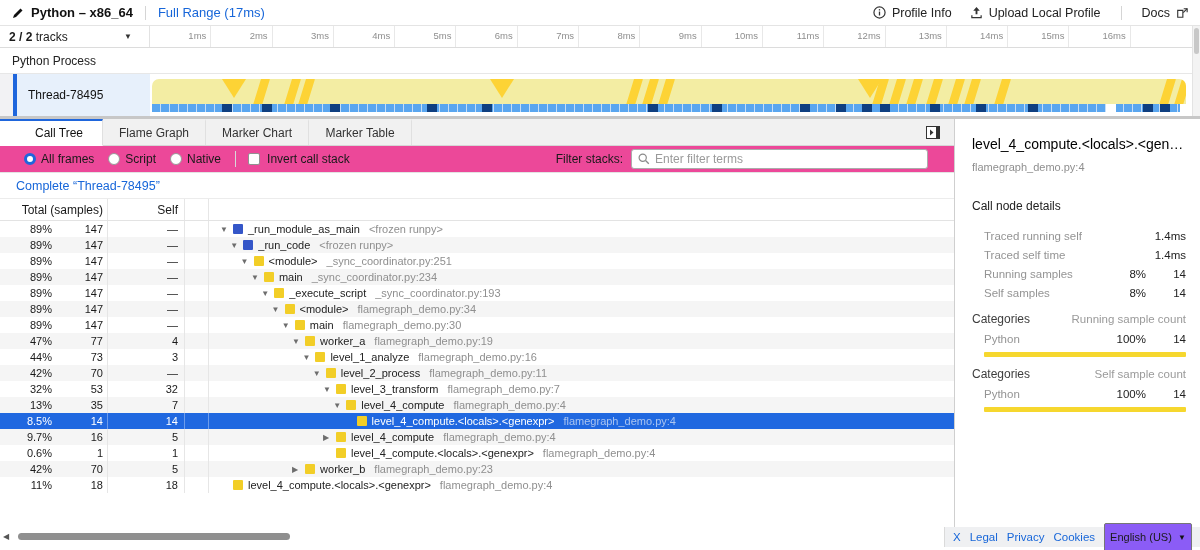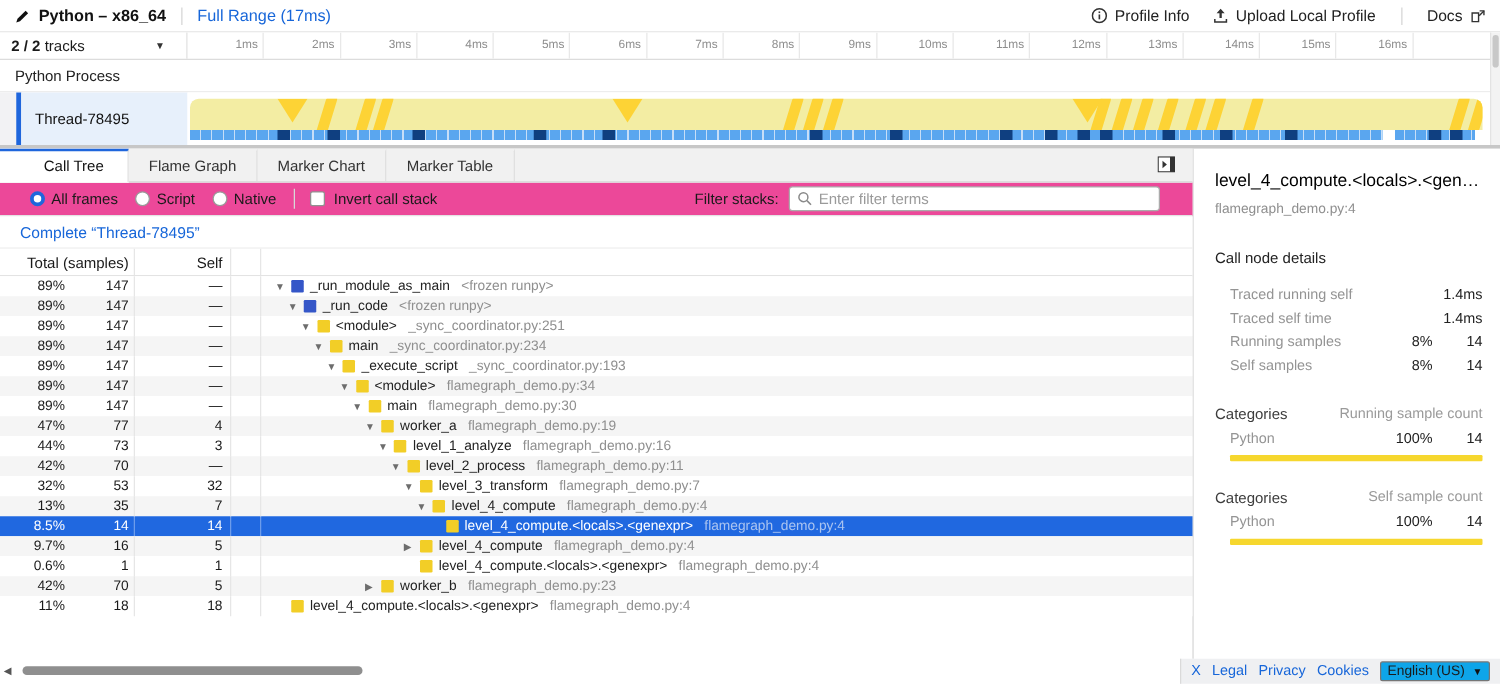--- a/index.html
+++ b/index.html
@@ -92,37 +92,37 @@
   .row.sel .fn-file { color:#aac4f0; }
 
   
   .sb-title { font-size:14px; color:#000; white-space:nowrap; overflow:hidden; text-overflow:ellipsis; margin-bottom:9px; }
   .sb-sub { font-size:11px; color:#8f8f8f; margin-bottom:26px; }
   .sb-section { font-size:12px; color:#222; margin-bottom:13px; }
   .sb-metric { display:flex; align-items:center; height:19px; font-size:11.5px; padding-left:12px; }
   .sb-metric .lbl { flex:1; color:#949494; }
   .sb-metric .pct { width:44px; text-align:right; color:#222; }
   .sb-metric .val { width:40px; text-align:right; color:#222; }
-  .sb-cat { margin-top:20px; }
+  .sb-cat { margin-top:8px; }
   .sb-cat-head { display:flex; align-items:center; font-size:12px; height:18px; }
   .sb-cat-head .h { color:#3d3d3d; flex:1; }
   .sb-cat-head .s { color:#9a9a9a; font-size:11.5px; }
   .sb-cat-item { display:flex; align-items:center; font-size:11.5px; height:21px; padding-left:12px; }
   .sb-cat-item .n { flex:1; color:#949494; }
   .sb-cat-item .pct { width:50px; text-align:right; color:#222; }
   .sb-cat-item .val { width:40px; text-align:right; color:#222; }
   .sb-bar { height:5px; border-radius:1px; margin:3px 0 0 12px; }
 
   
   .footer { height:20px; display:flex; background:#fff; }
   .footer-scroll { flex:1; position:relative; }
   .scroll-arrow { position:absolute; left:3px; top:5px; font-size:8px; color:#555; cursor:pointer; }
   .scroll-thumb { position:absolute; left:18px; top:6px; width:272px; height:7px; background:#8f8f8f; border-radius:4px; cursor:pointer; }
   .footer-right { width:256px; background:#eff0f2; border-left:1px solid #dadada; display:flex; align-items:center; gap:9px; padding:0 8px; font-size:11.5px; }
-  .lang-select { margin-left:auto; width:116px; height:16px; border:1px solid #767676; border-radius:2px; background:#0ea5e9; font-size:11px; display:flex; align-items:center; padding:0 5px; cursor:pointer;justify-content:center; }
+  .lang-select { margin-left:auto; width:116px; height:29px; border:1px solid #767676; border-radius:2px; background:#8b5cf6; font-size:11px; display:flex; align-items:center; padding:0 5px; cursor:pointer;justify-content:center; }
   .lang-caret { margin-left:auto; font-size:8px; color:#111; }
 </style>
 </head>
 <body>
 
 <div class="app">
 
   <div class="top-header">
     <span class="app-title">
       <svg class="icon-svg" width="12" height="12" viewBox="0 0 12 12">

